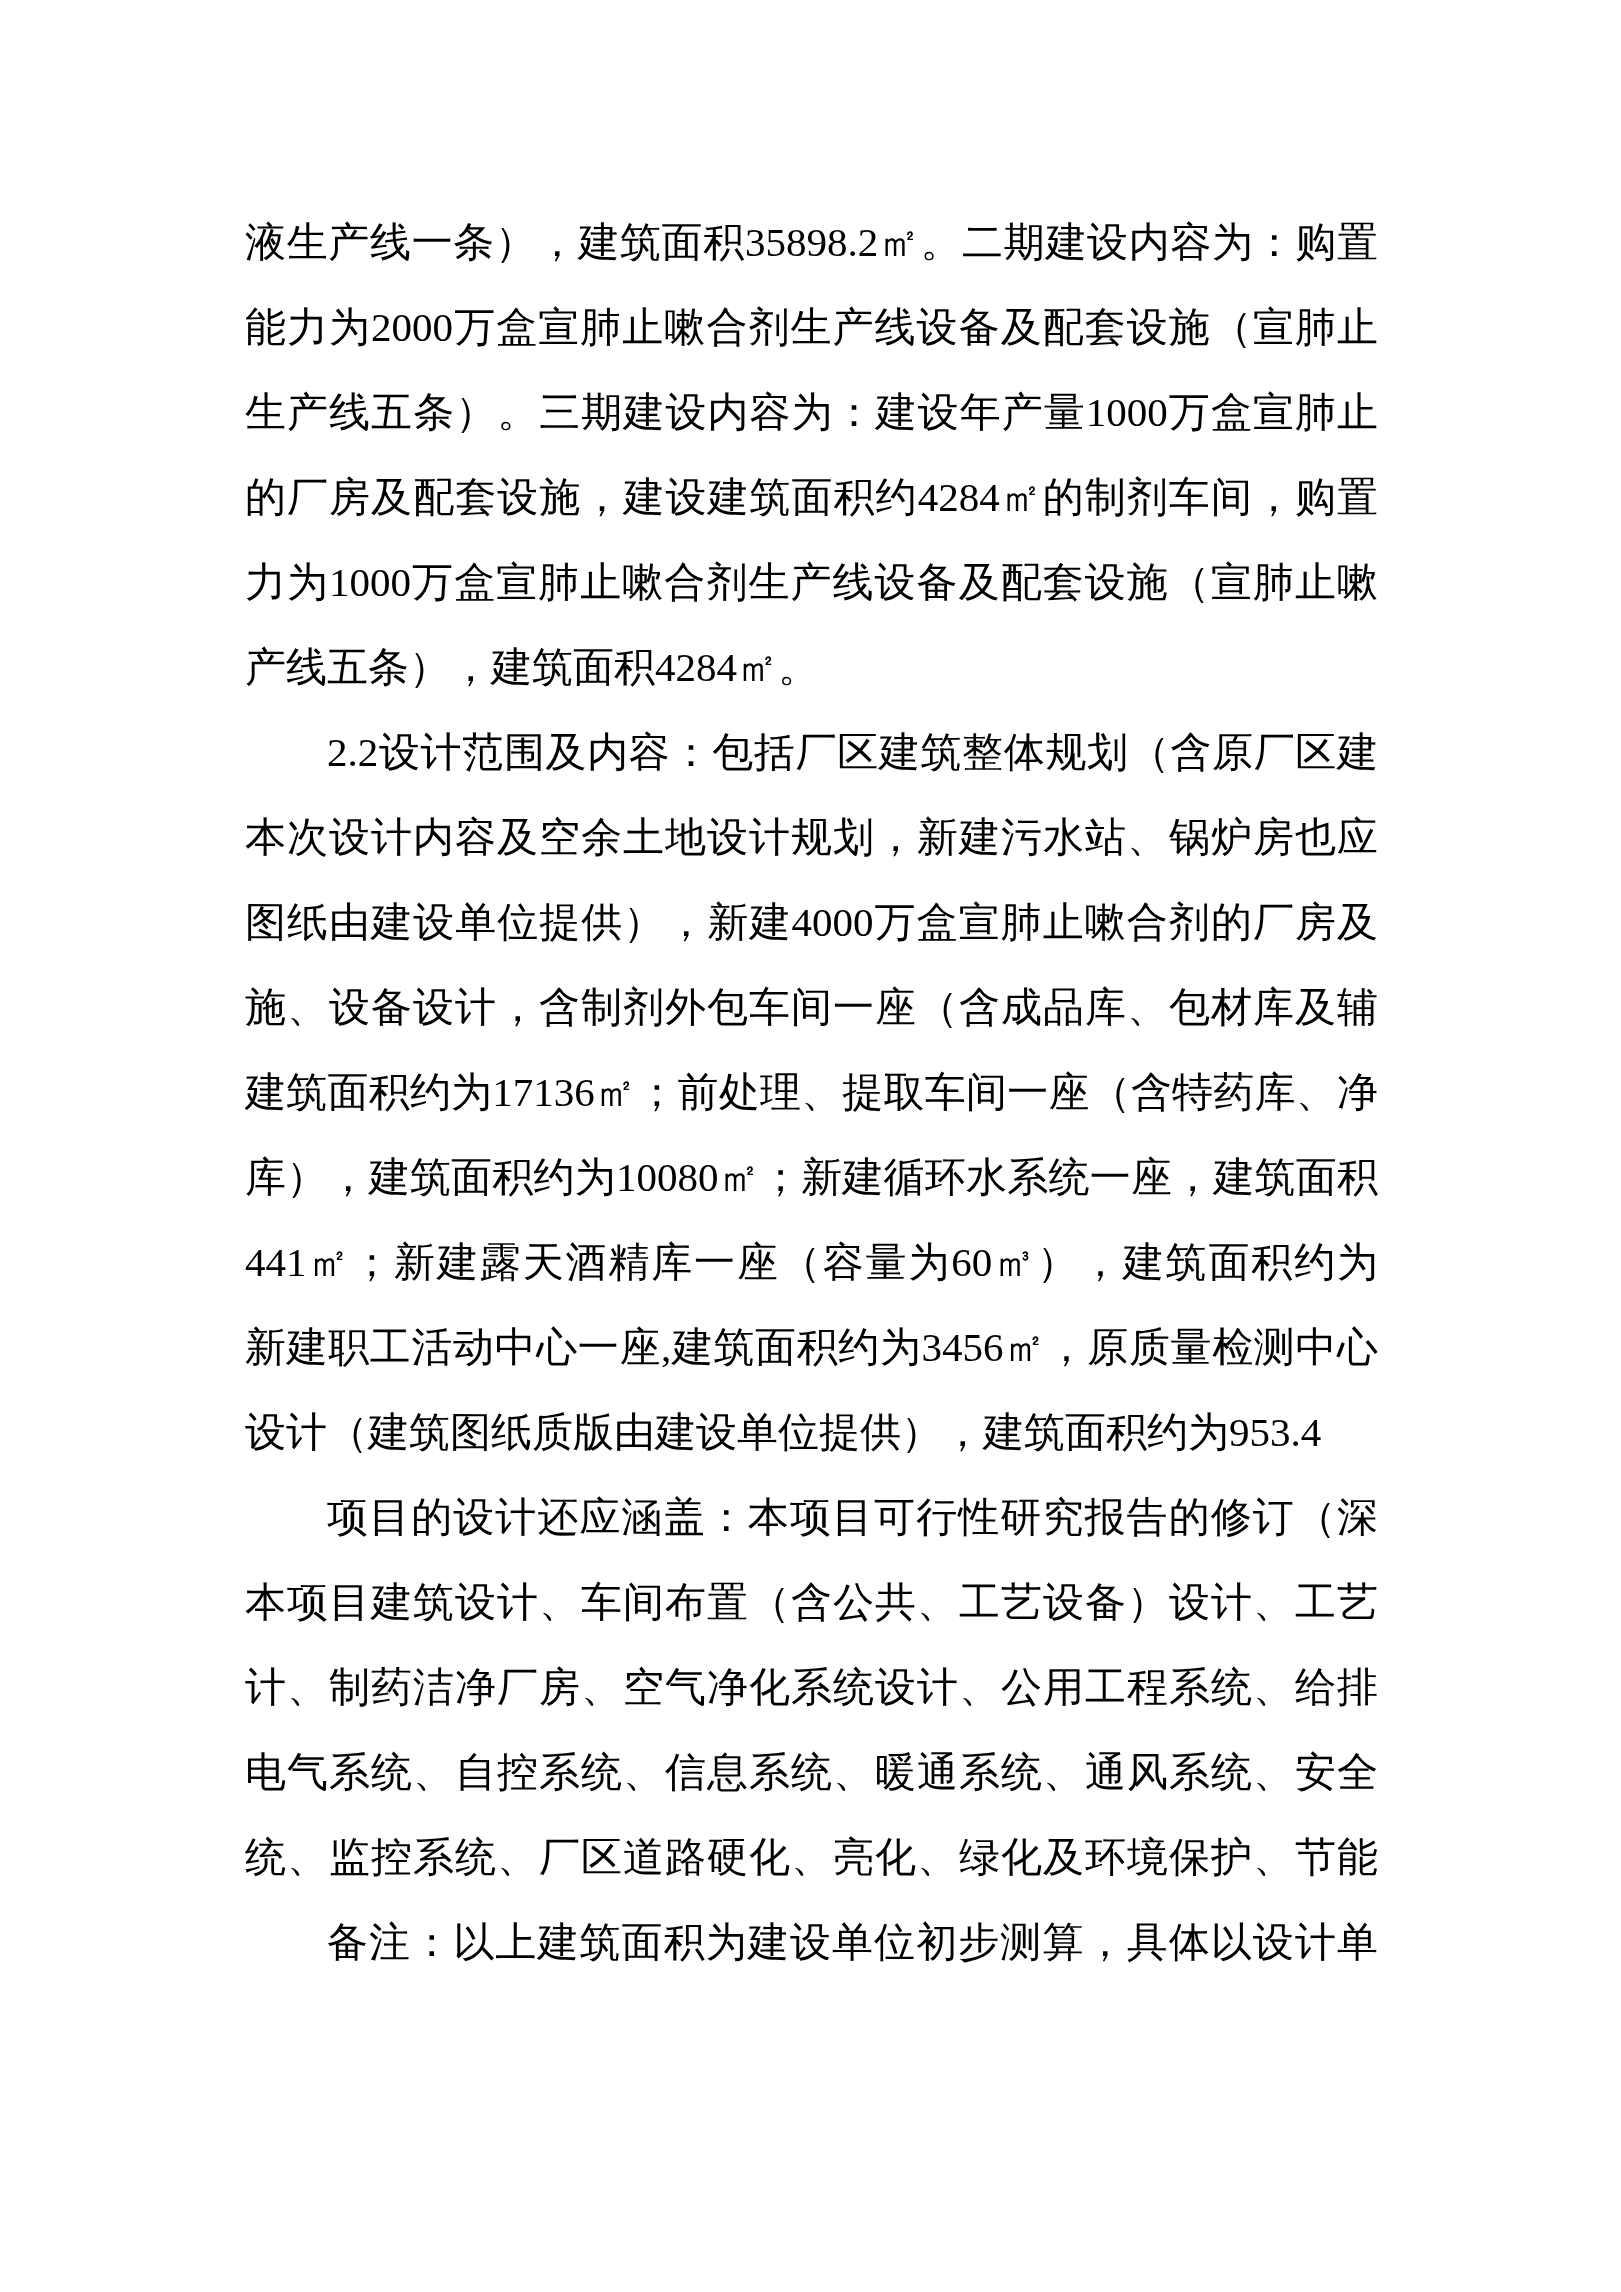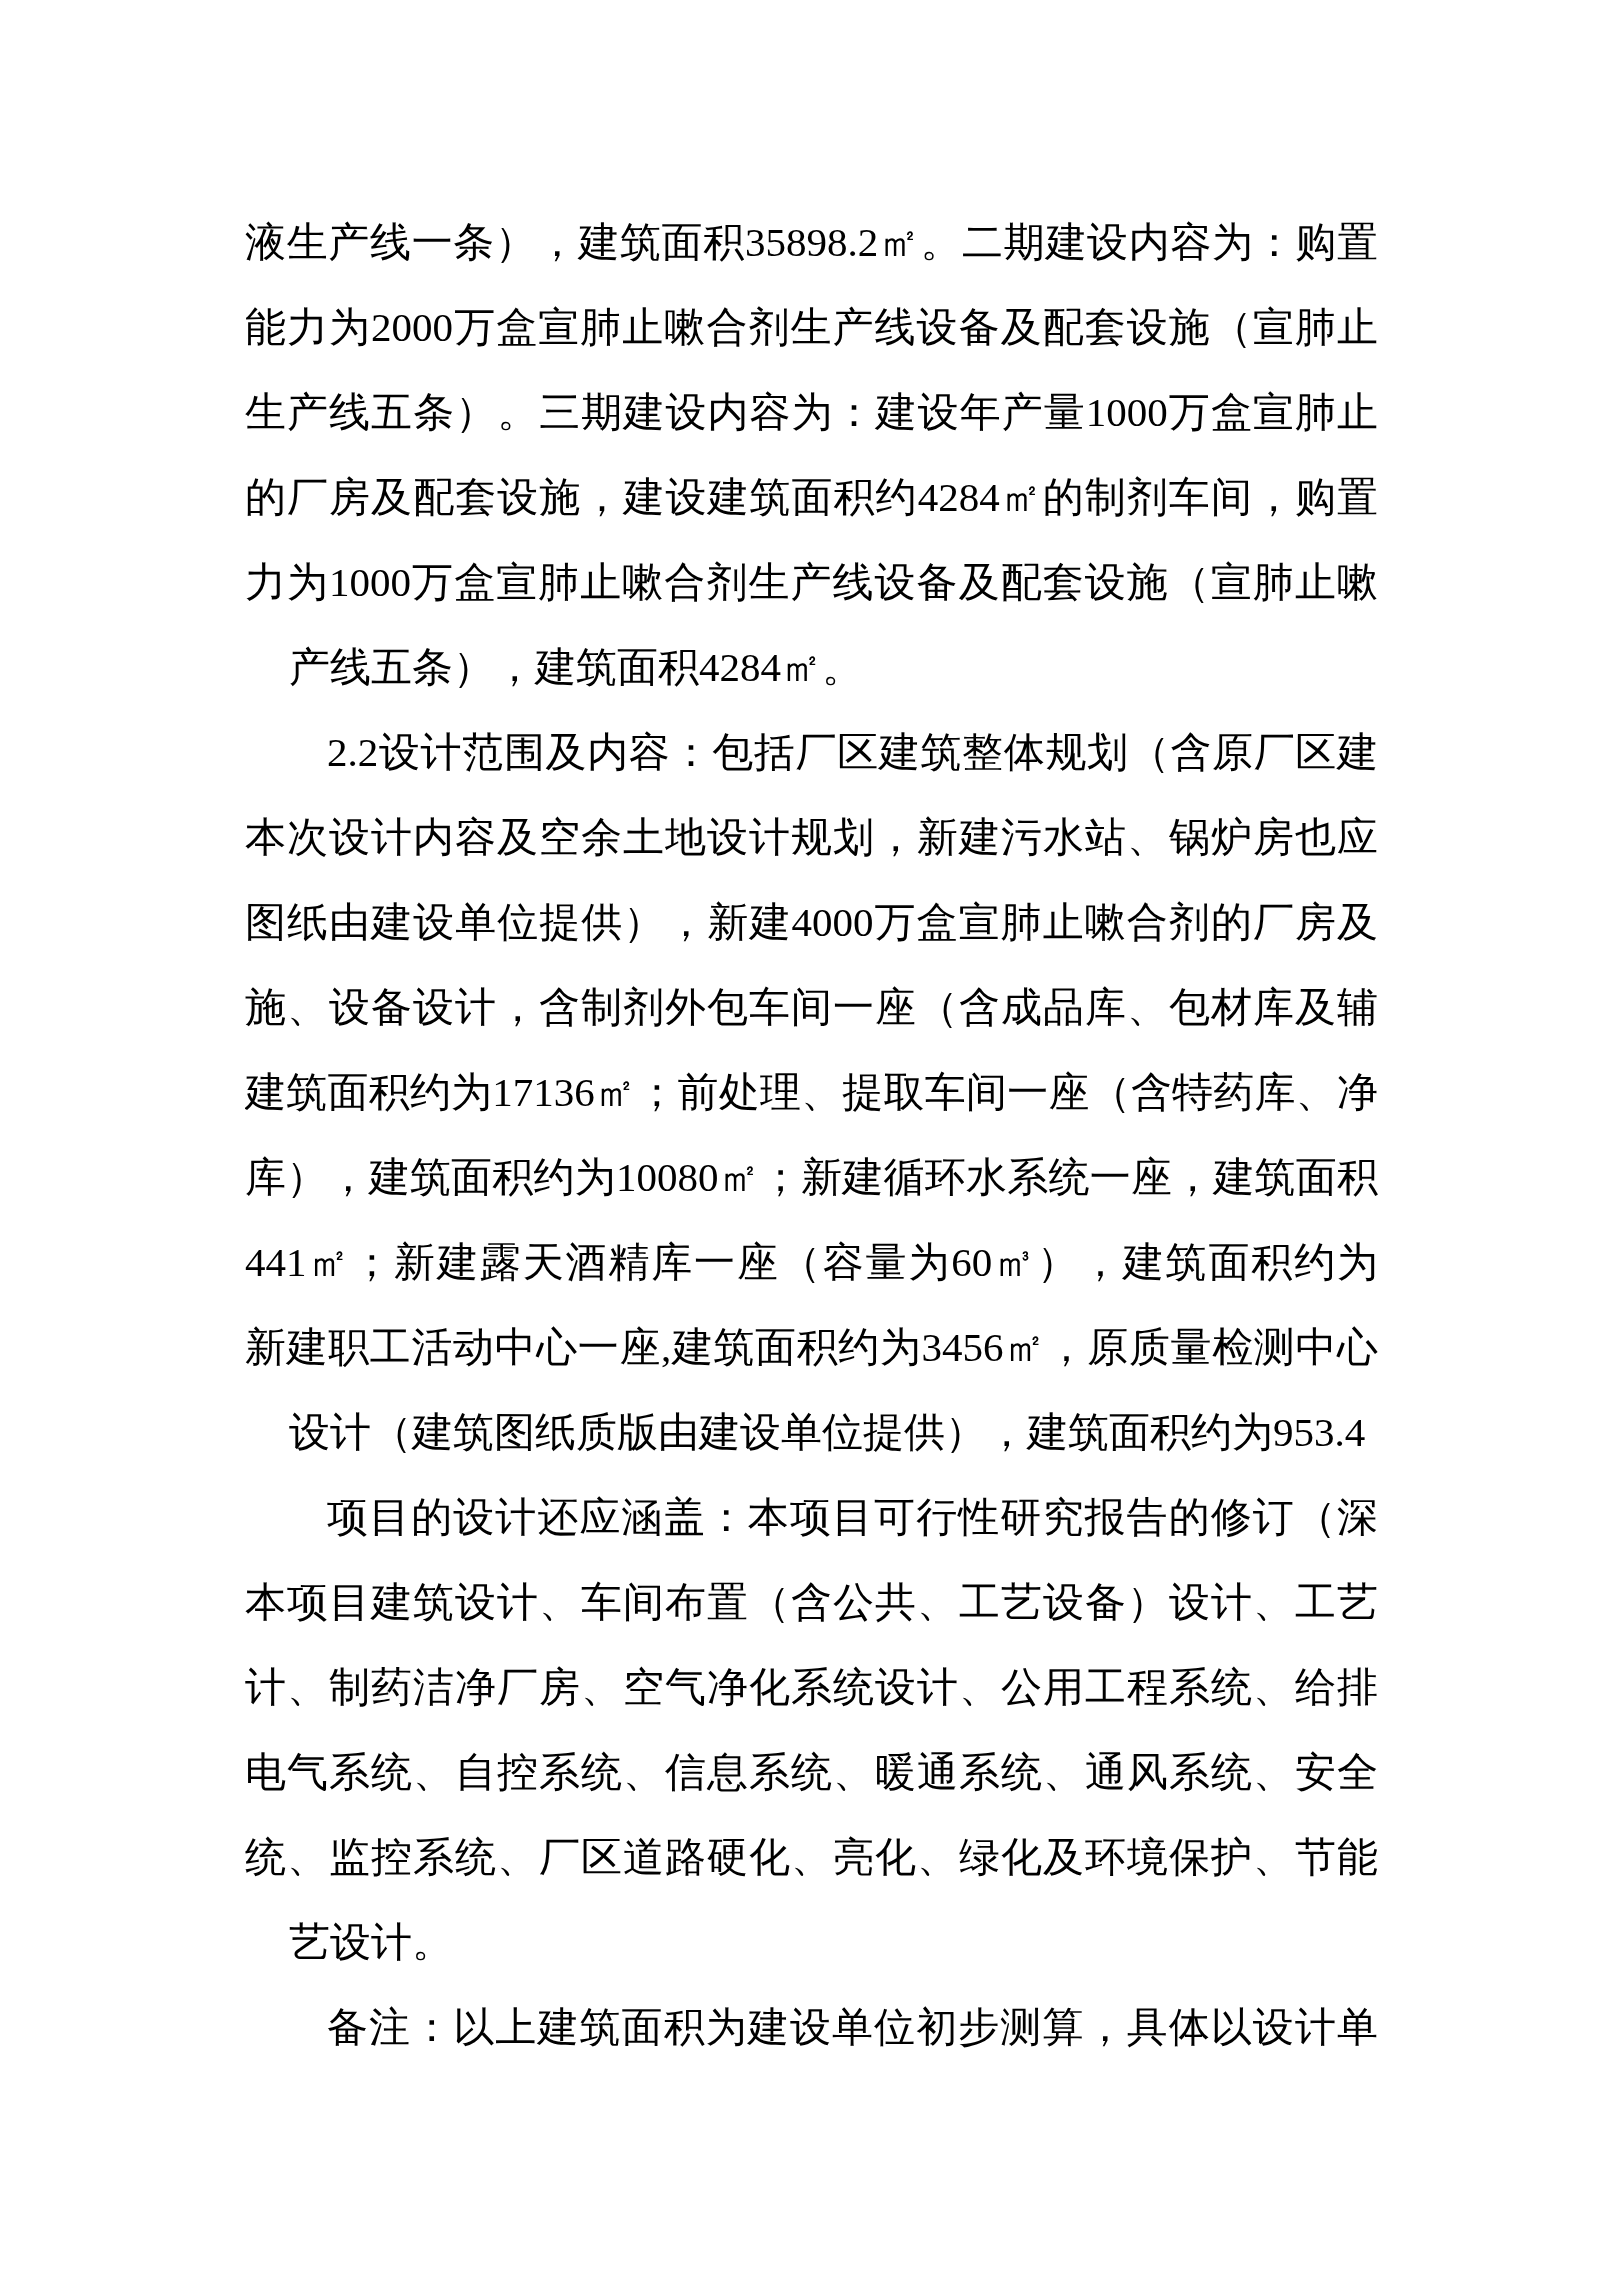--- a/index.html
+++ b/index.html
@@ -33,21 +33,20 @@
     line-height: 85px;
     overflow: hidden;
     text-align: justify;
     text-align-last: justify;
     text-justify: inter-character;
     white-space: normal;
   }
   .line.last {
     text-align: left;
     text-align-last: left;
-    margin-left: 44px;
   }
   .line.indent {
     text-indent: 2em;
   }
 </style>
 </head>
 <body>
 
 <div class="page">
   <div class="text-block">
@@ -72,21 +71,20 @@
       <div class="line">新建职工活动中心一座,建筑面积约为3456㎡，原质量检测中心改造</div>
       <div class="line last">设计（建筑图纸质版由建设单位提供），建筑面积约为953.4㎡。</div>
     </div>
 
     <div class="para">
       <div class="line indent">项目的设计还应涵盖：本项目可行性研究报告的修订（深化），</div>
       <div class="line">本项目建筑设计、车间布置（含公共、工艺设备）设计、工艺管道设</div>
       <div class="line">计、制药洁净厂房、空气净化系统设计、公用工程系统、给排水系统、</div>
       <div class="line">电气系统、自控系统、信息系统、暖通系统、通风系统、安全消防系</div>
       <div class="line">统、监控系统、厂区道路硬化、亮化、绿化及环境保护、节能等非工</div>
-      <div class="line last">艺设计。</div>
     </div>
 
     <div class="para">
       <div class="line indent">备注：以上建筑面积为建设单位初步测算，具体以设计单位最终</div>
     </div>
 
   </div>
 </div>
 
 

